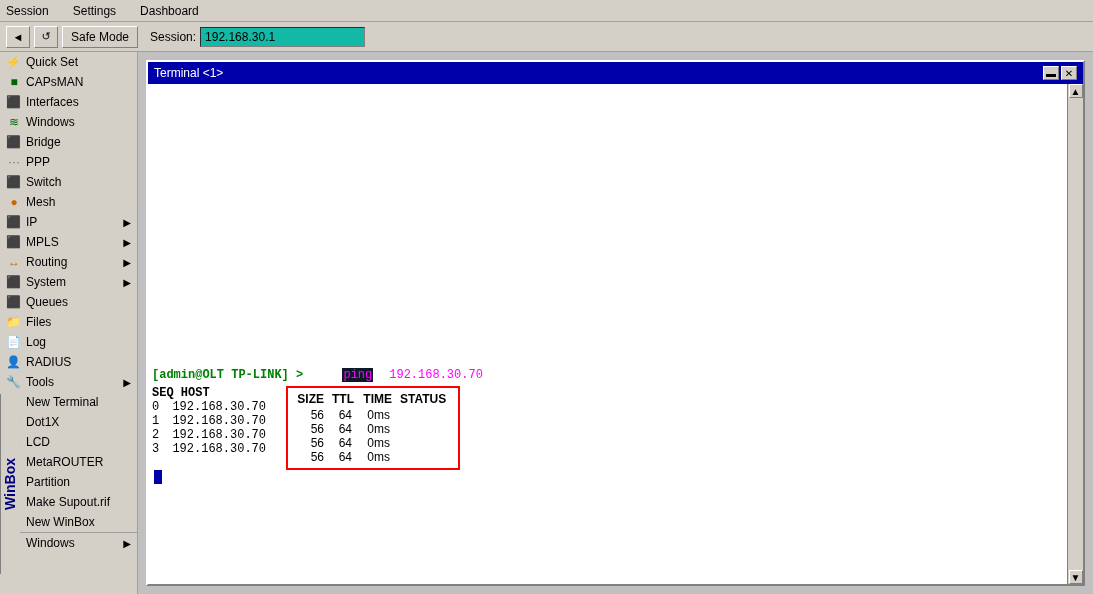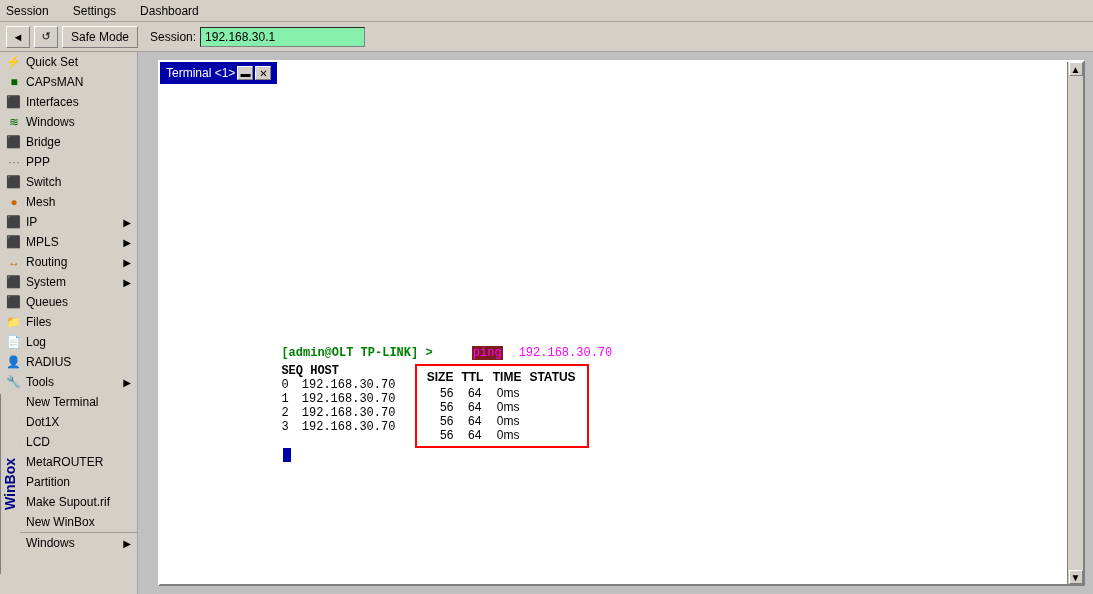--- a/index.html
+++ b/index.html
@@ -62,21 +62,21 @@
       font-size: 12px;
     }
     .session-label {
       font-size: 12px;
       margin-left: 8px;
     }
     .session-ip {
       height: 20px;
       padding: 1px 4px;
       border: 1px inset #808080;
-      background: #86efac;
+      background: #14b8a6;
       font-size: 12px;
       min-width: 100px;
     }
 
     
     .main-layout {
       display: flex;
       height: calc(594px - 52px);
     }
 
@@ -125,22 +125,21 @@
       position: absolute;
       top: 8px;
       left: 8px;
       right: 8px;
       bottom: 8px;
       background: white;
       border: 2px solid #808080;
       border-top-color: #ffffff;
       border-left-color: #ffffff;
       display: flex;
-      flex-direction: row;
-      margin-left: 12px;
+      flex-direction: column;
     }
     .terminal-titlebar {
       background: #0000aa;
       color: white;
       height: 22px;
       display: flex;
       align-items: center;
       padding: 0 6px;
       font-size: 12px;
       flex-shrink: 0;
@@ -217,21 +216,21 @@
     }
     .prompt-text {
       color: #008000;
       font-weight: bold;
     }
     .prompt-arrow {
       color: #000000;
     }
     .ping-cmd {
       color: #ff00ff;
-      background: #7f1d1d;
+      background: #0f172a;
       padding: 0 1px;
     }
     .ping-target {
       color: #ff00ff;
     }
 
     .ping-table-area {
       margin-top: 4px;
       display: flex;
       gap: 20px;

